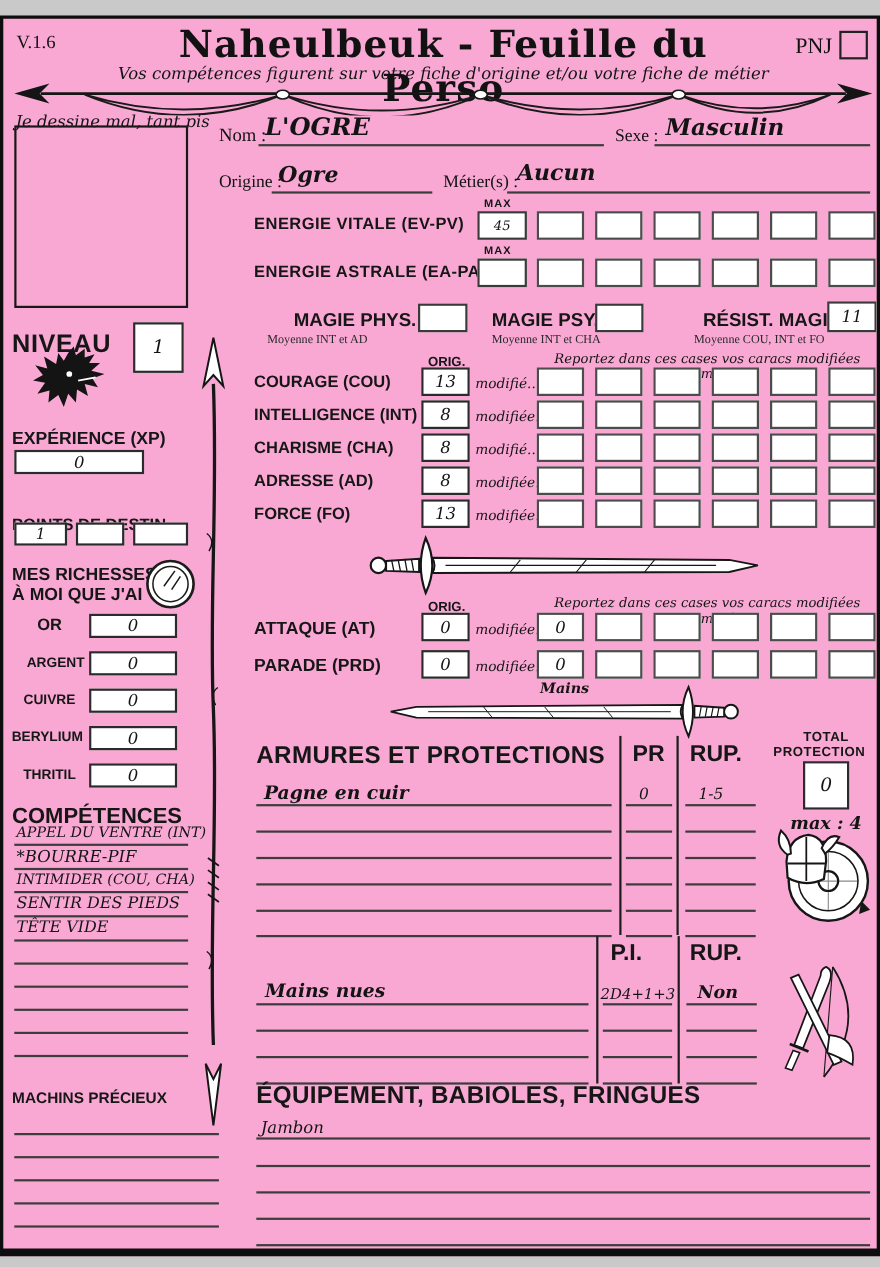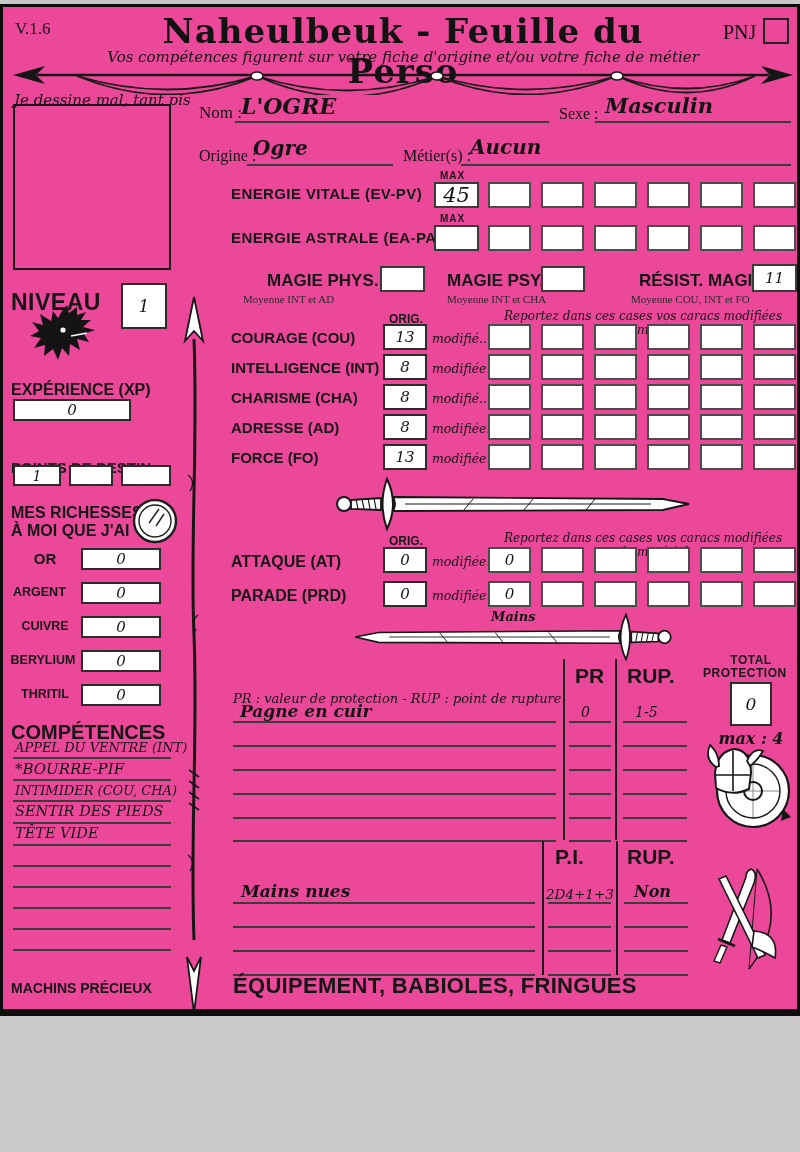--- a/index.html
+++ b/index.html
@@ -1,18 +1,18 @@
 <!DOCTYPE html>
 <html><head>
 <meta charset="utf-8">
 <style>
   *{margin:0;padding:0;box-sizing:border-box}
   body{background:#c9c9c9;font-family:"Liberation Serif",serif}
-  #sheet{position:relative;width:800px;height:1012px;background:#ec4899;color:#121212;
-         border:3px solid #0e0e0e;border-bottom:7px solid #0e0e0e;overflow:hidden;margin:4px auto}
+  #sheet{position:relative;width:800px;height:1128px;background:#f9a8d4;color:#121212;
+         border:3px solid #0e0e0e;border-bottom:7px solid #0e0e0e;overflow:hidden;margin:14px auto}
   .abs{position:absolute}
   .b{font-family:"Liberation Sans",sans-serif;font-weight:bold;color:#161616}
   .serif{font-family:"Liberation Serif",serif}
   .hand{font-family:"DejaVu Serif",serif;font-style:italic;font-weight:bold;color:#141414}
   .handl{font-family:"DejaVu Serif",serif;font-style:italic;color:#141414}
   .box{border:2px solid #2b2b2b;background:#fff;display:flex;align-items:center;justify-content:center}
   .cellrow{display:flex;gap:10px}
   .cell{width:43px;height:26px;border:2px solid #4c4c4c;background:#fff}
   .wline{border-bottom:2px solid #3c3c3c;height:0}
   .vsep{width:0;border-left:2px solid #1c1c1c}
@@ -86,21 +86,21 @@
       <circle cx="24" cy="24" r="21" fill="#fff" stroke="#1c1c1c" stroke-width="2.4"></circle>
       <circle cx="24" cy="24" r="16" fill="none" stroke="#1c1c1c" stroke-width="1.4"></circle>
       <path d="M28,12 L18,26 M33,17 L25,29" stroke="#1c1c1c" stroke-width="1.4" fill="none"></path>
     </svg>
   </div>
 
   <div class="abs b" style="left:10px;top:543px;width:64px;text-align:center;font-size:15px">OR</div>
   <div class="abs box" style="left:78px;top:541px;width:80px;height:22px">
     <span class="handl" style="font-size:15px">0</span>
   </div>
-  <div class="abs b" style="left:10px;top:578px;width:64px;text-align:left;font-size:12.5px">ARGENT</div>
+  <div class="abs b" style="left:10px;top:578px;width:64px;text-align:right;font-size:12.5px">ARGENT</div>
   <div class="abs box" style="left:78px;top:575px;width:80px;height:22px">
     <span class="handl" style="font-size:15px">0</span>
   </div>
   <div class="abs b" style="left:10px;top:612px;width:64px;text-align:center;font-size:12.5px">CUIVRE</div>
   <div class="abs box" style="left:78px;top:609px;width:80px;height:22px">
     <span class="handl" style="font-size:15px">0</span>
   </div>
   <div class="abs b" style="left:4px;top:646px;width:72px;text-align:center;font-size:12.5px">BERYLIUM</div>
   <div class="abs box" style="left:78px;top:643px;width:80px;height:22px">
     <span class="handl" style="font-size:15px">0</span>
@@ -157,21 +157,21 @@
   <div class="abs serif" style="left:196px;top:140px;font-size:16px">Origine :</div>
   <div class="abs hand" style="left:250px;top:129px;font-size:20px">Ogre</div>
   <div class="abs wline" style="left:244px;top:157px;width:146px"></div>
   <div class="abs serif" style="left:400px;top:140px;font-size:16px">Métier(s) :</div>
   <div class="abs hand" style="left:467px;top:128px;font-size:20px">Aucun</div>
   <div class="abs wline" style="left:458px;top:157px;width:330px"></div>
 
   <div class="abs b" style="left:228px;top:178px;font-size:15px;letter-spacing:.4px">ENERGIE VITALE (EV-PV)</div>
   <div class="abs b" style="left:437px;top:163px;font-size:10px;letter-spacing:1px">MAX</div>
   <div class="abs box" style="left:431px;top:175px;width:45px;height:26px;border-color:#3a3a3a">
-    <span class="handl" style="font-size:21px">45</span>
+    <span class="handl" style="font-size:12px">45</span>
   </div>
   <div class="abs cellrow" style="left:485px;top:175px">
     <div class="cell"></div>
       <div class="cell"></div>
       <div class="cell"></div>
       <div class="cell"></div>
       <div class="cell"></div>
       <div class="cell"></div>
   </div>
 
@@ -333,21 +333,21 @@
       <circle cx="11" cy="29" r="7" fill="#fff" stroke="#161616" stroke-width="2"></circle>
       <path d="M18,25 L48,23 L48,35 L18,34 Z" fill="#fff" stroke="#161616" stroke-width="1.8"></path>
       <path d="M23,24 l2,10 M29,24 l2,10 M35,23 l2,11 M41,23 l2,11" stroke="#161616" stroke-width="1.2"></path>
       <path d="M54,4 Q66,29 54,54 Q45,29 54,4 Z" fill="#fff" stroke="#161616" stroke-width="2"></path>
       <path d="M60,22 L330,24 L356,29 L330,35 L60,36 Q64,29 60,22 Z" fill="#fff" stroke="#161616" stroke-width="1.8"></path>
       <path d="M72,29 L318,29" stroke="#161616" stroke-width="1"></path>
       <path d="M140,24 l-9,11 M200,24 l-9,11 M262,24 l-9,11" stroke="#161616" stroke-width="1"></path>
     </svg>
   </div>
 
-  <div class="abs handl" style="left:230px;top:684px;font-size:13px">PR : valeur de protection - RUP : point de rupture</div>
+  <div class="abs b tt" style="left:230px;top:657px">ARMURES ET PROTECTIONS</div>
   <div class="abs b colhead" style="left:572px;top:657px">PR</div>
   <div class="abs b colhead" style="left:624px;top:657px">RUP.</div>
   <div class="abs vsep" style="left:560px;top:652px;height:181px"></div>
   <div class="abs vsep" style="left:612px;top:652px;height:181px"></div>
 
   <div class="abs hand" style="left:237px;top:694px;font-size:17px">Pagne en cuir</div>
   <div class="abs handl" style="left:578px;top:697px;font-size:14px">0</div>
   <div class="abs handl" style="left:632px;top:697px;font-size:14px">1-5</div>
   <div class="abs wline" style="left:230px;top:714px;width:323px"></div>
   <div class="abs wline" style="left:566px;top:714px;width:42px"></div>

